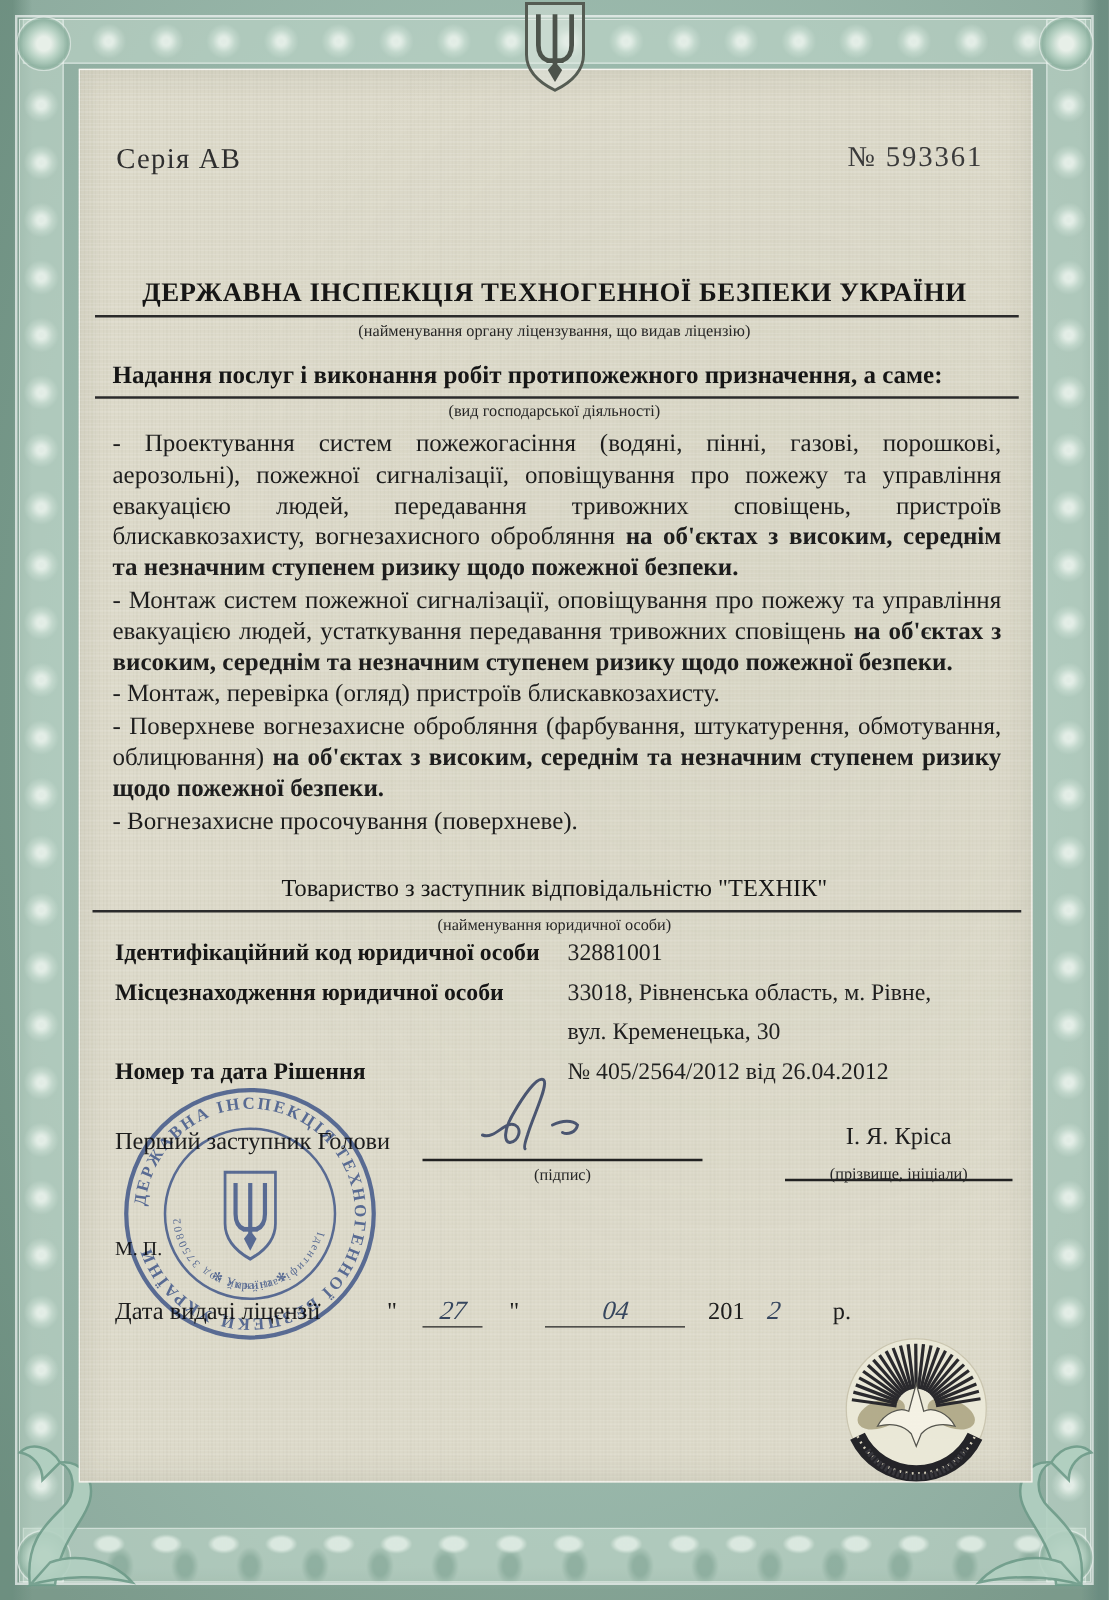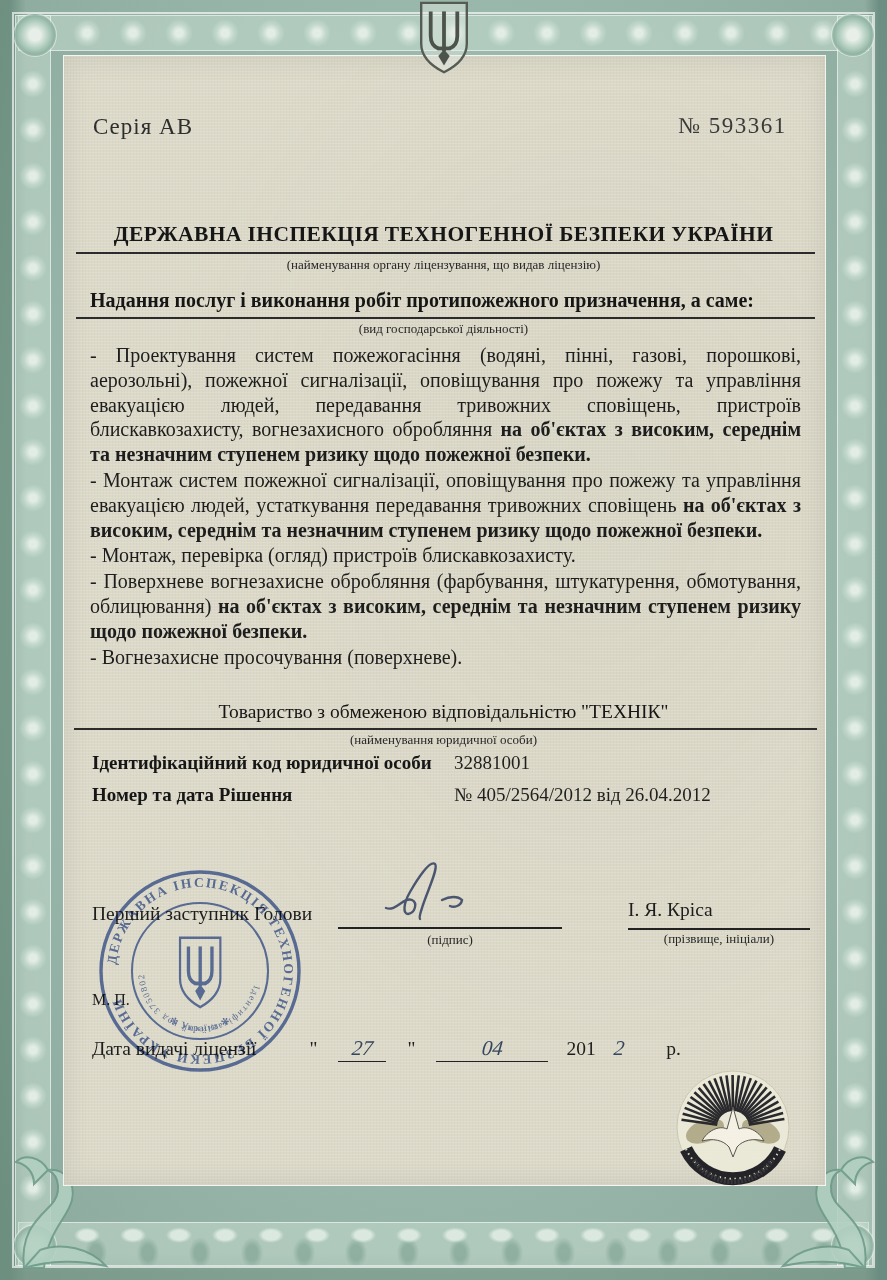--- a/index.html
+++ b/index.html
@@ -73,21 +73,21 @@
   .rule.company{left:74px; right:70px; top:728px;}
   .company-caption{left:0; right:0; top:732px;}
   .details{left:92px; right:80px; top:747px; font-size:19px;}
   .drow{display:flex; align-items:flex-start; line-height:31.5px;}
   .dlabel{flex:0 0 362px; font-weight:bold; color:#161616;}
   .dvalue{flex:1; color:#1f1f1f;}
   .dvalue.bold{font-weight:bold;}
   .sig-label{left:92px; top:903px; font-size:19.5px;}
   .sig-line{left:338px; top:880px; width:224px; height:47px; border-bottom:2px solid #222;}
   .sig-caption{left:338px; width:224px; top:932px;}
-  .name-block{left:628px; top:899px; width:182px; text-align:left; font-size:19.5px; border-bottom:2px solid #222; padding-bottom:7px;}
+  .name-block{left:628px; top:899px; width:182px; text-align:center; font-size:19.5px; border-bottom:2px solid #222; padding-bottom:22px;}
   .name-caption{left:628px; width:182px; top:931px;}
   .mp{left:92px; top:991px; font-size:16px;}
   .dateline{left:92px; top:1036px; font-size:19.5px; display:flex; align-items:baseline;gap:18px;}
   .dateline .gap{width:14px;}
   .hand{font-style:italic; color:#36465e; font-size:21px; transform:skewX(-6deg); display:inline-block;}
   .u-day{display:inline-block; width:48px; text-align:center; border-bottom:1.8px solid #222;}
   .u-month{display:inline-block; width:112px; text-align:center; border-bottom:1.8px solid #222;}
   .q{padding:0 3px;}
   .stamp{left:95px; top:866px; width:210px; height:210px; opacity:.8; mix-blend-mode:multiply;}
   .signature-svg{left:358px; top:856px; width:150px; height:74px;}
@@ -151,28 +151,35 @@
     <div class="abs caption act-caption">(вид господарської діяльності)</div>
 
     <div class="abs bodytext">
       <p><span>- Проектування систем пожежогасіння (водяні, пінні, газові, порошкові, аерозольні), пожежної сигналізації, оповіщування про пожежу та управління евакуацією людей, передавання тривожних сповіщень, пристроїв блискавкозахисту, вогнезахисного обробляння </span><span class="b">на об'єктах з високим, середнім та незначним ступенем ризику щодо пожежної безпеки</span><span class="b">.</span></p>
       <p><span>- Монтаж систем пожежної сигналізації, оповіщування про пожежу та управління евакуацією людей, устаткування передавання тривожних сповіщень </span><span class="b">на об'єктах з високим, середнім та незначним ступенем ризику щодо пожежної безпеки</span><span class="b">.</span></p>
       <p><span>- Монтаж, перевірка (огляд) пристроїв блискавкозахисту.</span></p>
       <p><span>- Поверхневе вогнезахисне обробляння (фарбування, штукатурення, обмотування, облицювання) </span><span class="b">на об'єктах з високим, середнім та незначним ступенем ризику щодо пожежної безпеки</span><span class="b">.</span></p>
       <p><span>- Вогнезахисне просочування (поверхневе).</span></p>
     </div>
 
-    <div class="abs company">Товариство з обмеженою відповідальністю "ТЕХНІК"</div>
+    <div class="abs company">Товариство з заступник відповідальністю "ТЕХНІК"</div>
     <div class="abs rule company"></div>
     <div class="abs caption company-caption">(найменування юридичної особи)</div>
 
     <div class="abs details">
       <div class="drow">
         <div class="dlabel">Ідентифікаційний код юридичної особи</div>
         <div class="dvalue">32881001</div>
+      </div>
+      <div class="drow">
+        <div class="dlabel">Місцезнаходження юридичної особи</div>
+        <div class="dvalue">
+          <div>33018, Рівненська область, м. Рівне,</div>
+          <div>вул. Кременецька, 30</div>
+        </div>
       </div>
       <div class="drow">
         <div class="dlabel">Номер та дата Рішення</div>
         <div class="dvalue">№ 405/2564/2012 від  26.04.2012</div>
       </div>
     </div>
 
     <div class="abs sig-label">Перший заступник Голови</div>
     <div class="abs sig-line"></div>
     <div class="abs caption sig-caption">(підпис)</div>

